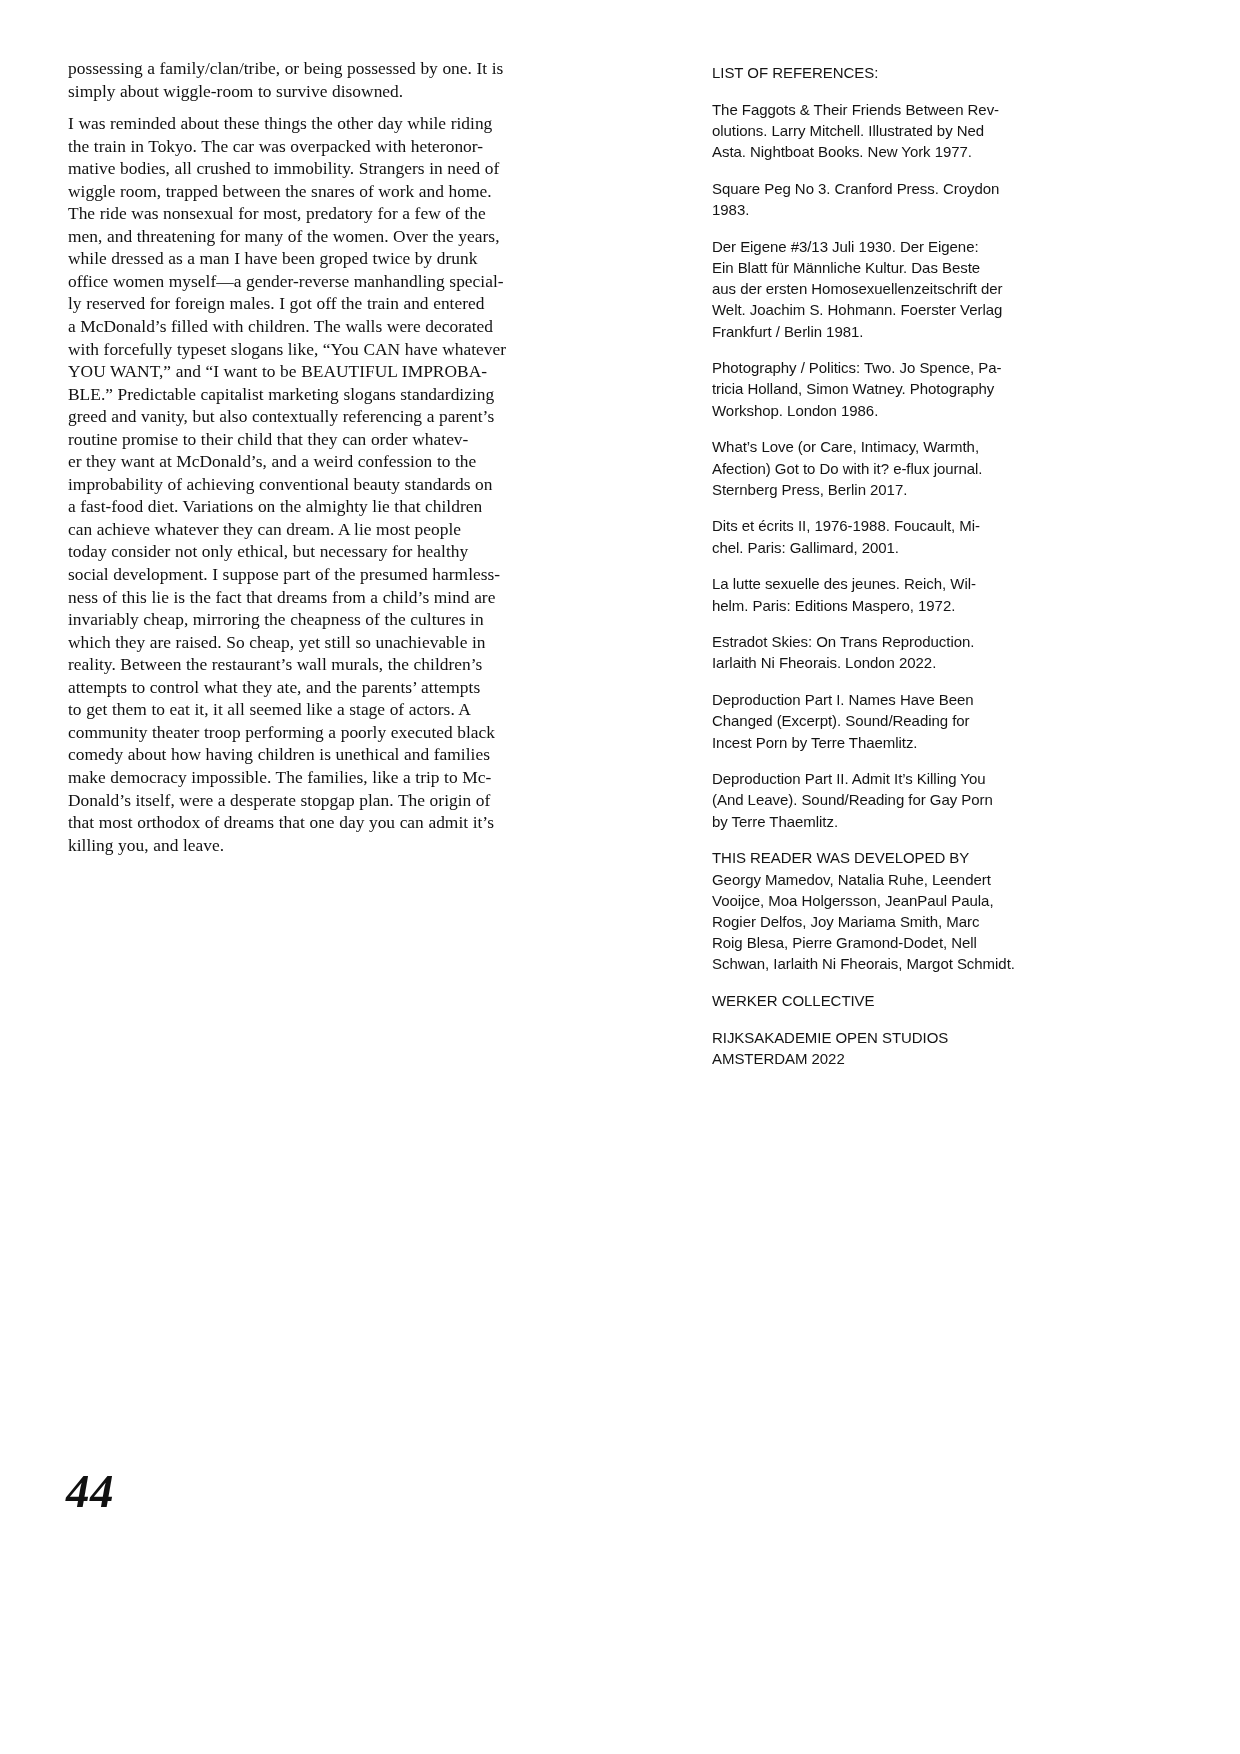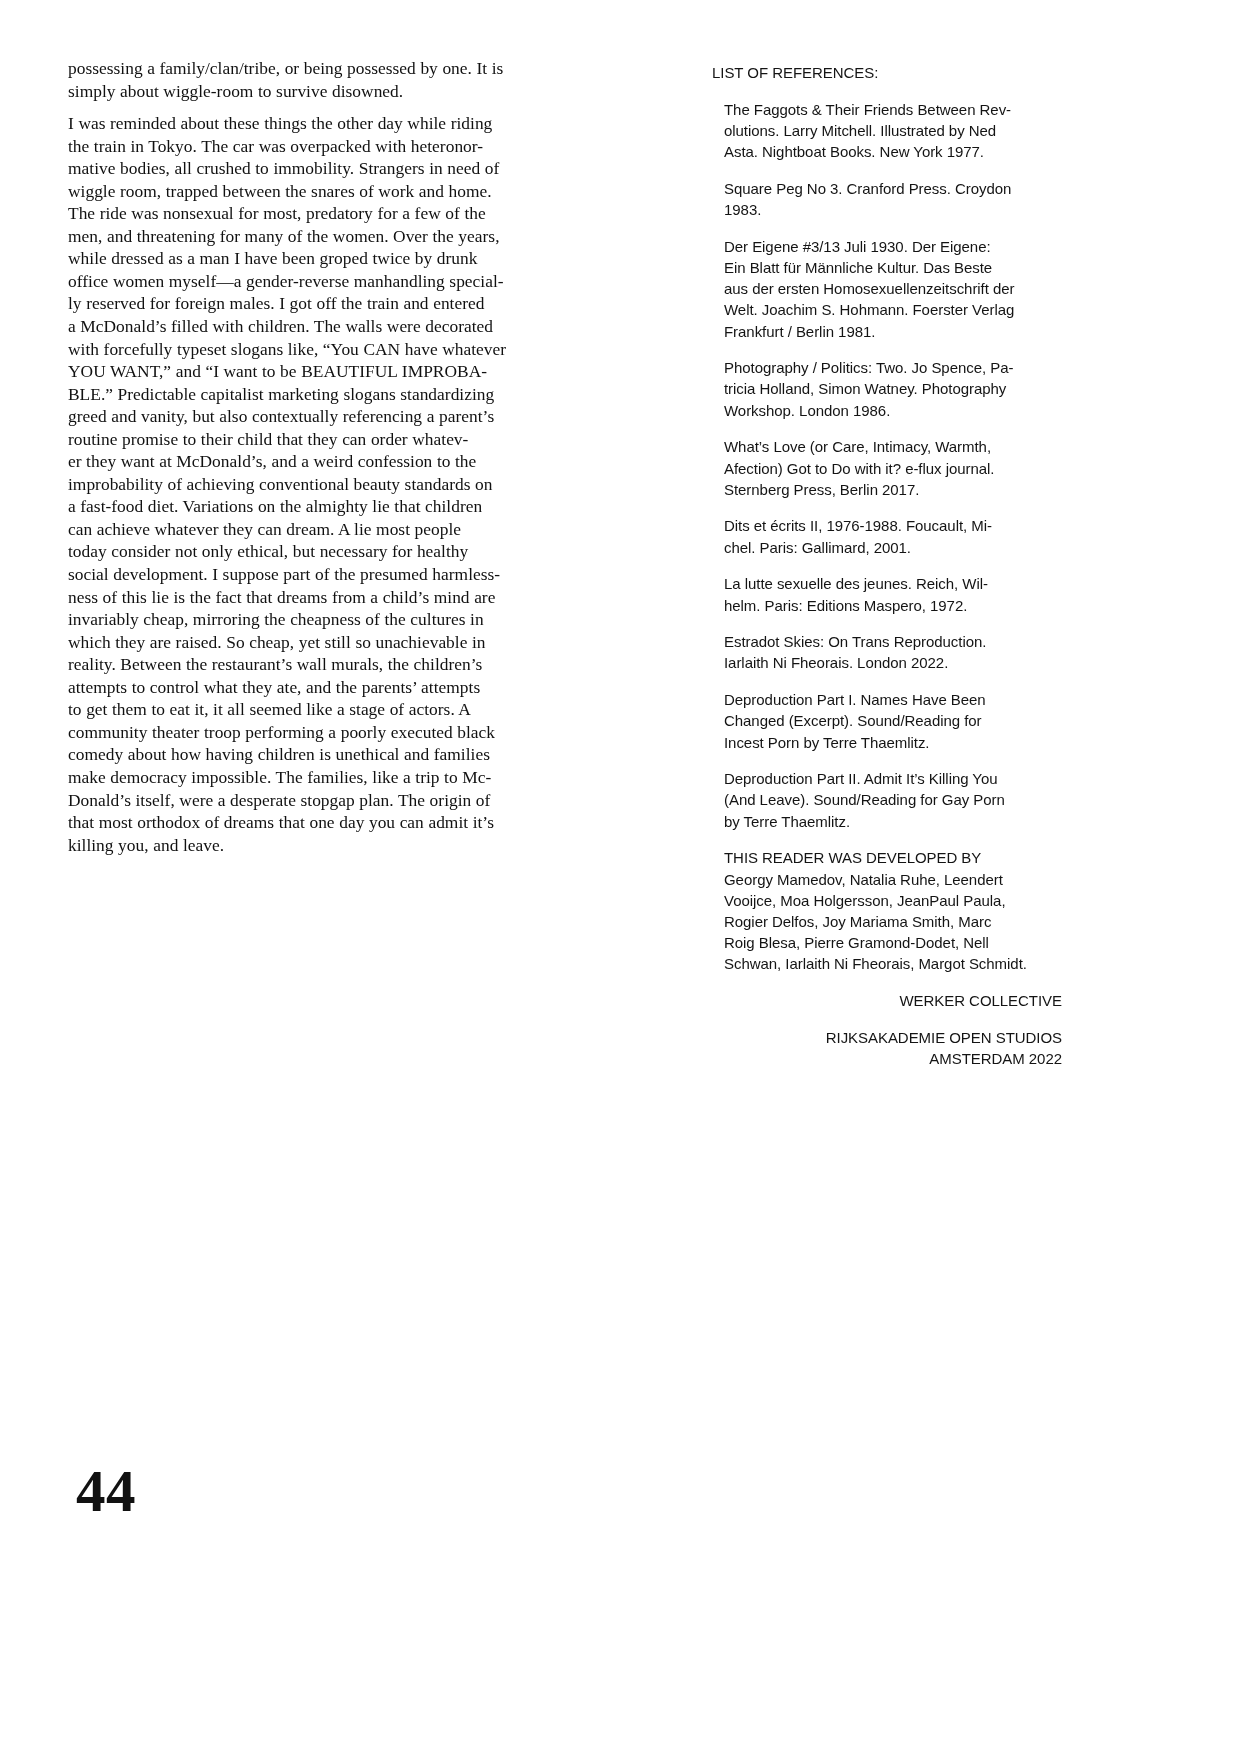--- a/index.html
+++ b/index.html
@@ -50,48 +50,47 @@
   .ref-block {
     font-family: "Liberation Sans", "DejaVu Sans", sans-serif;
     font-size: 15px;
     line-height: 21.2px;
     color: #141414;
     margin: 0;
     letter-spacing: -0.05px;
   }
   .ref-block + .ref-block {
     margin-top: 15.5px;
-    margin-left: 12px;
   }
   .ref-block .ln {
     display: block;
     white-space: pre;
   }
   .ref-heading {
     margin-bottom: 0;
   }
   .gap-large {
     margin-top: 34px;
   }
   .gap-credit {
     margin-top: 15px;
-    text-align: right;
   }
 
   
   .folio {
     position: absolute;
-    left: 76px;
+    left: 66px;
     top: 1468px;
     font-family: "Liberation Serif", "DejaVu Serif", serif;
     font-weight: 700;
-    font-size: 59px;
+    font-size: 47px;
     line-height: 47px;
     color: #111111;
     letter-spacing: 0.5px;
+    font-style: italic;
   }
 </style>
 </head>
 <body>
 
 <div class="page">
 
   <div class="left-col">
     <p class="body-par">
       <span class="ln">possessing a family/clan/tribe, or being possessed by one. It is</span>

